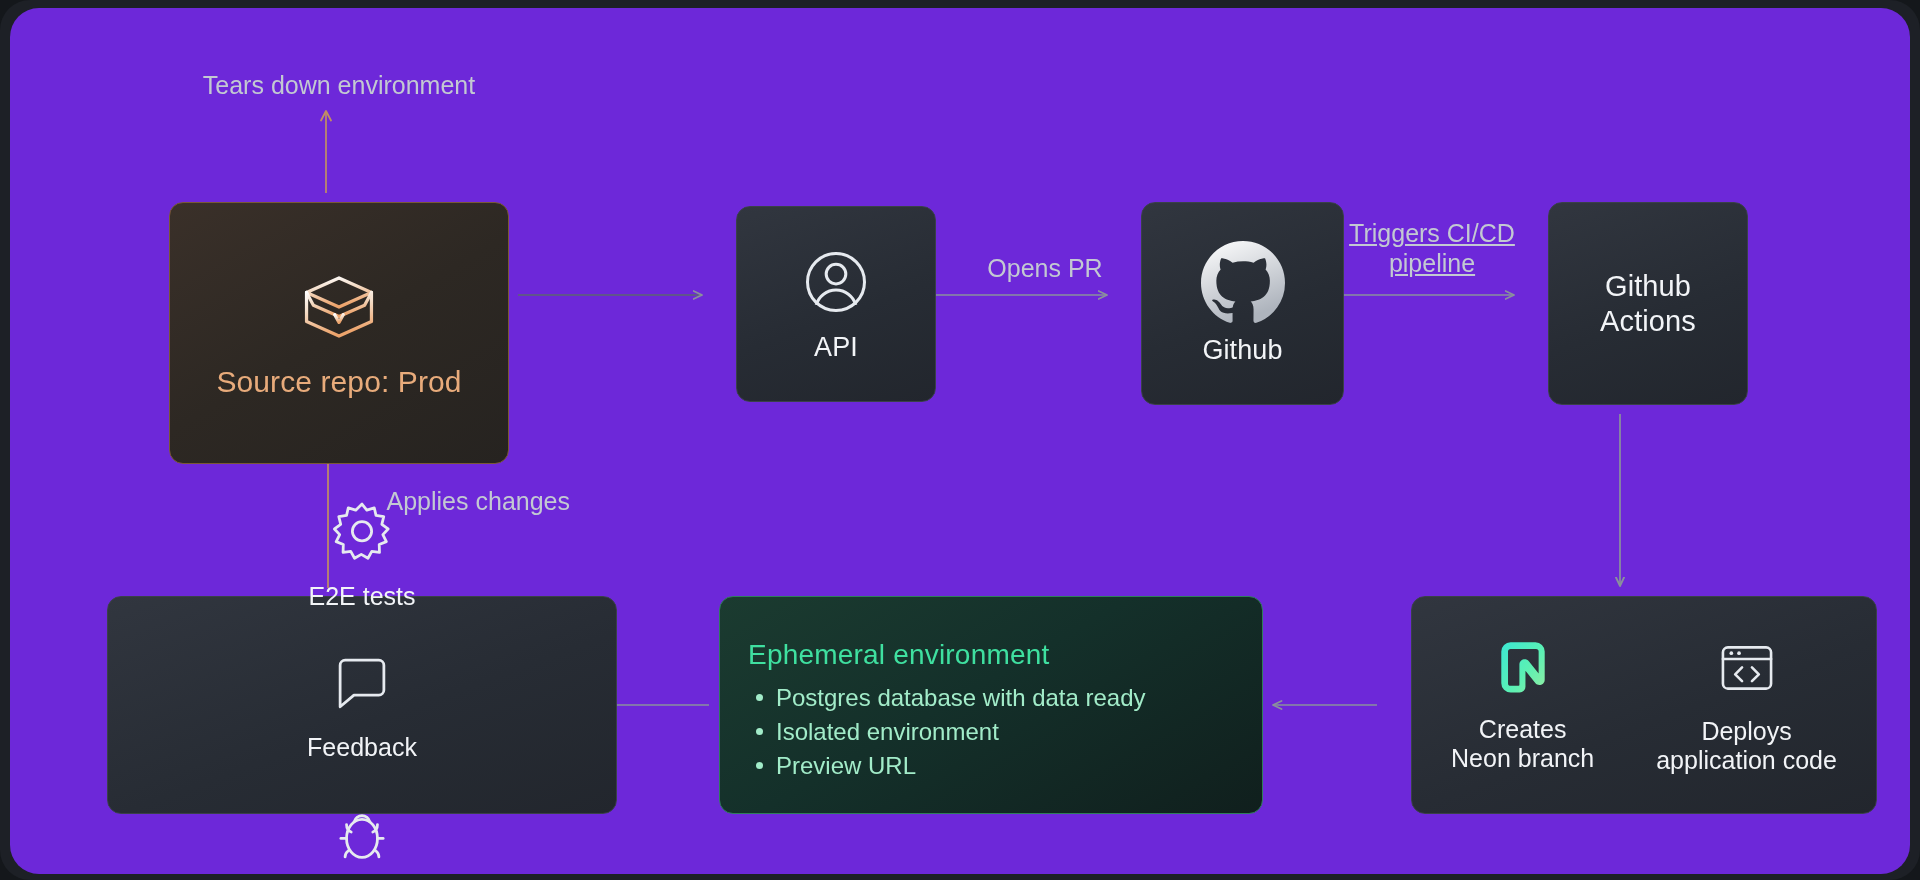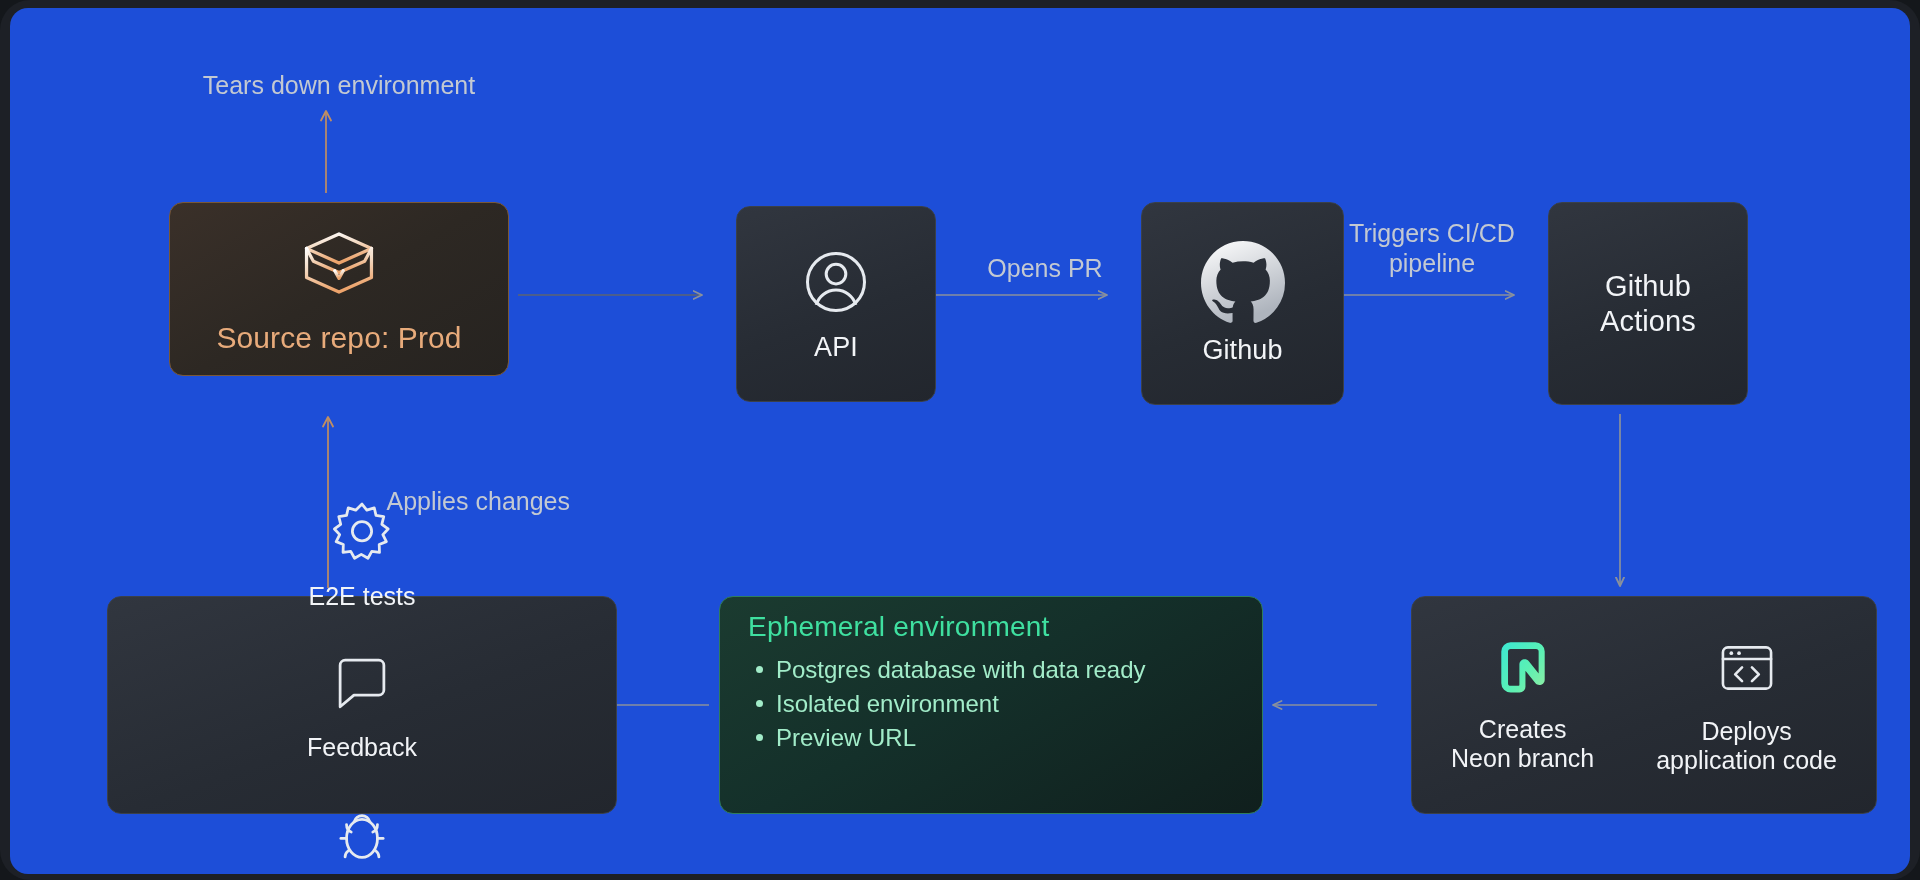--- a/index.html
+++ b/index.html
@@ -21,22 +21,22 @@
     left: 0; top: 0;
     width: 1920px; height: 880px;
     background: #1d2026;
     border-radius: 30px;
     overflow: hidden;
   }
   #canvas {
     position: absolute;
     left: 10px; top: 8px;
     width: 1900px; height: 866px;
-    background: #1d4ed8;
-    border-radius: 18px;
+    background: #6d28d9;
+    border-radius: 29px;
     overflow: hidden;
   }
 
   
   .node {
     position: absolute;
     box-sizing: border-box;
     border-radius: 14px;
     display: flex;
     flex-direction: column;
@@ -52,21 +52,21 @@
     color: #f2f4f7;
     font-size: 27px;
     line-height: 1.18;
     text-align: center;
     letter-spacing: .1px;
   }
 
   
   #src-repo {
     left: 159px; top: 194px;
-    width: 340px; height: 174px;
+    width: 340px; height: 262px;
     background: linear-gradient(150deg, #3a3029 0%, #2d2823 50%, #262320 100%);
     border: 1px solid #7a5836;
     gap: 16px;
   }
   #src-repo .node-label { color: #e8ab7b; font-size: 30px; }
 
   
   #api-node { left: 702px; top: 198px; width: 200px; height: 196px; gap: 12px; }
   
   #gh-node  { left: 1107px; top: 194px; width: 203px; height: 203px; gap: 10px; }
@@ -104,21 +104,21 @@
 
   
   #eph-node {
     position: absolute;
     box-sizing: border-box;
     left: 709px; top: 588px;
     width: 544px; height: 218px;
     border-radius: 14px;
     border: 1px solid #2f7d5c;
     background: linear-gradient(150deg, #1b3b30 0%, #14302a 45%, #101f1d 100%);
-    padding: 14px 30px 0 28px;
+    padding: 42px 30px 0 28px;
   }
   #eph-title {
     color: #3fe0a0;
     font-size: 28px;
     margin-bottom: 10px;
     letter-spacing: .2px;
   }
   #eph-list {
     margin: 0;
     padding: 0 0 0 28px;
@@ -144,21 +144,21 @@
     position: absolute;
     color: #c3c9d2;
     font-size: 25px;
     line-height: 1.2;
     text-align: center;
     white-space: pre-line;
   }
   #lbl-tears   { left: 184px; top: 62px;  width: 290px; }
   #lbl-applies { left: 340px; top: 478px; width: 220px; text-align: right;}
   #lbl-opens   { left: 925px; top: 245px; width: 220px; }
-  #lbl-trigger { left: 1312px; top: 210px; width: 220px; }
+  #lbl-trigger { left: 1312px; top: 210px; width: 220px; text-decoration: underline; }
 
   svg.edges {
     position: absolute;
     left: 0; top: 0;
     width: 1900px; height: 866px;
     pointer-events: none;
   }
 
   
   .icon-wrap { display:block; line-height:0; }

